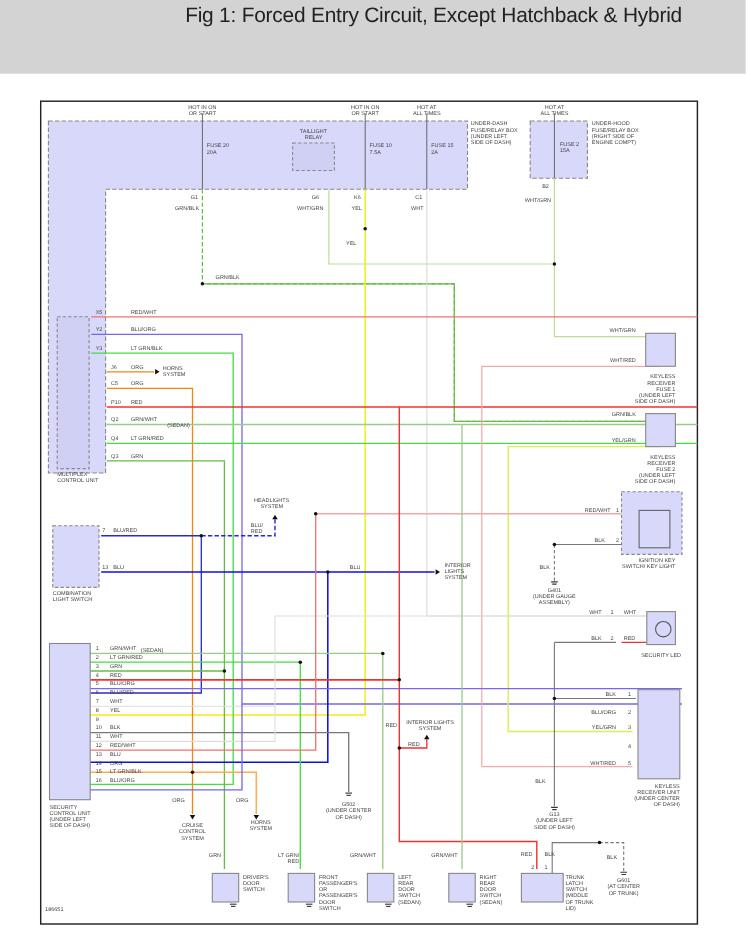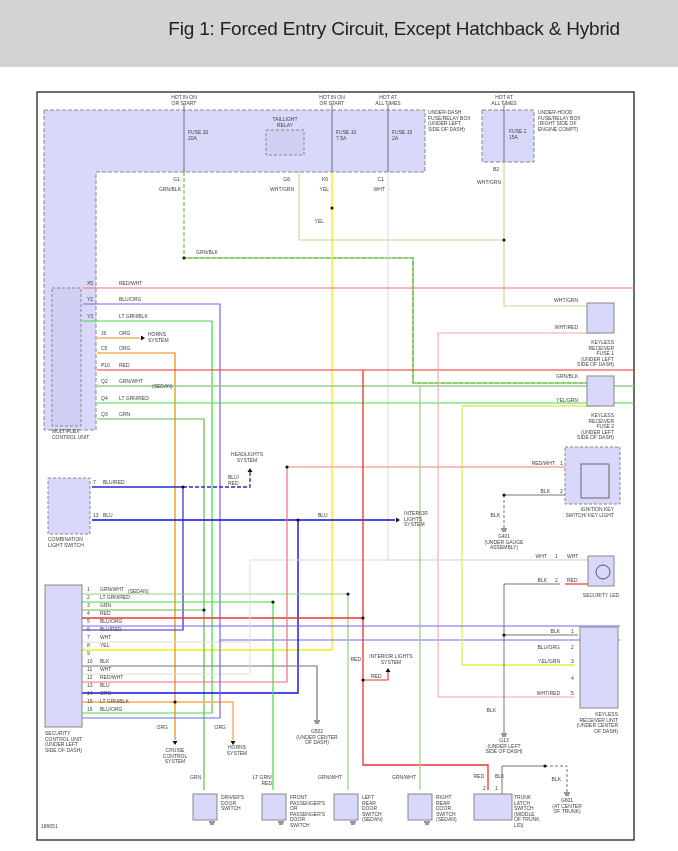--- a/index.html
+++ b/index.html
@@ -1,18 +1,18 @@
 <!DOCTYPE html>
 <html><head>
 <meta charset="utf-8">
 <style>
   html, body { margin:0; padding:0; background:#ffffff; }
   body { width:678px; height:851px; position:relative; overflow:hidden; font-family:"Liberation Sans", sans-serif; }
   #header { position:absolute; left:0; top:0; width:678px; height:67px; background:#d3d3d3; }
-  #title { position:absolute; right:58px; top:18px; font-size:19px; color:#222; font-family:"Liberation Sans", sans-serif; letter-spacing:-0.2px; }
+  #title { position:absolute; right:58px; top:4px; font-size:19px; color:#222; font-family:"Liberation Sans", sans-serif; letter-spacing:-0.2px; }
   #diagram { position:absolute; left:0; top:0; }
   svg text { font-family:"Liberation Sans", sans-serif; font-size:5px; fill:#444; }
 </style>
 </head>
 <body>
 
 <div id="header">
   <div id="title">Fig 1: Forced Entry Circuit, Except Hatchback &amp; Hybrid</div>
 </div>
 

